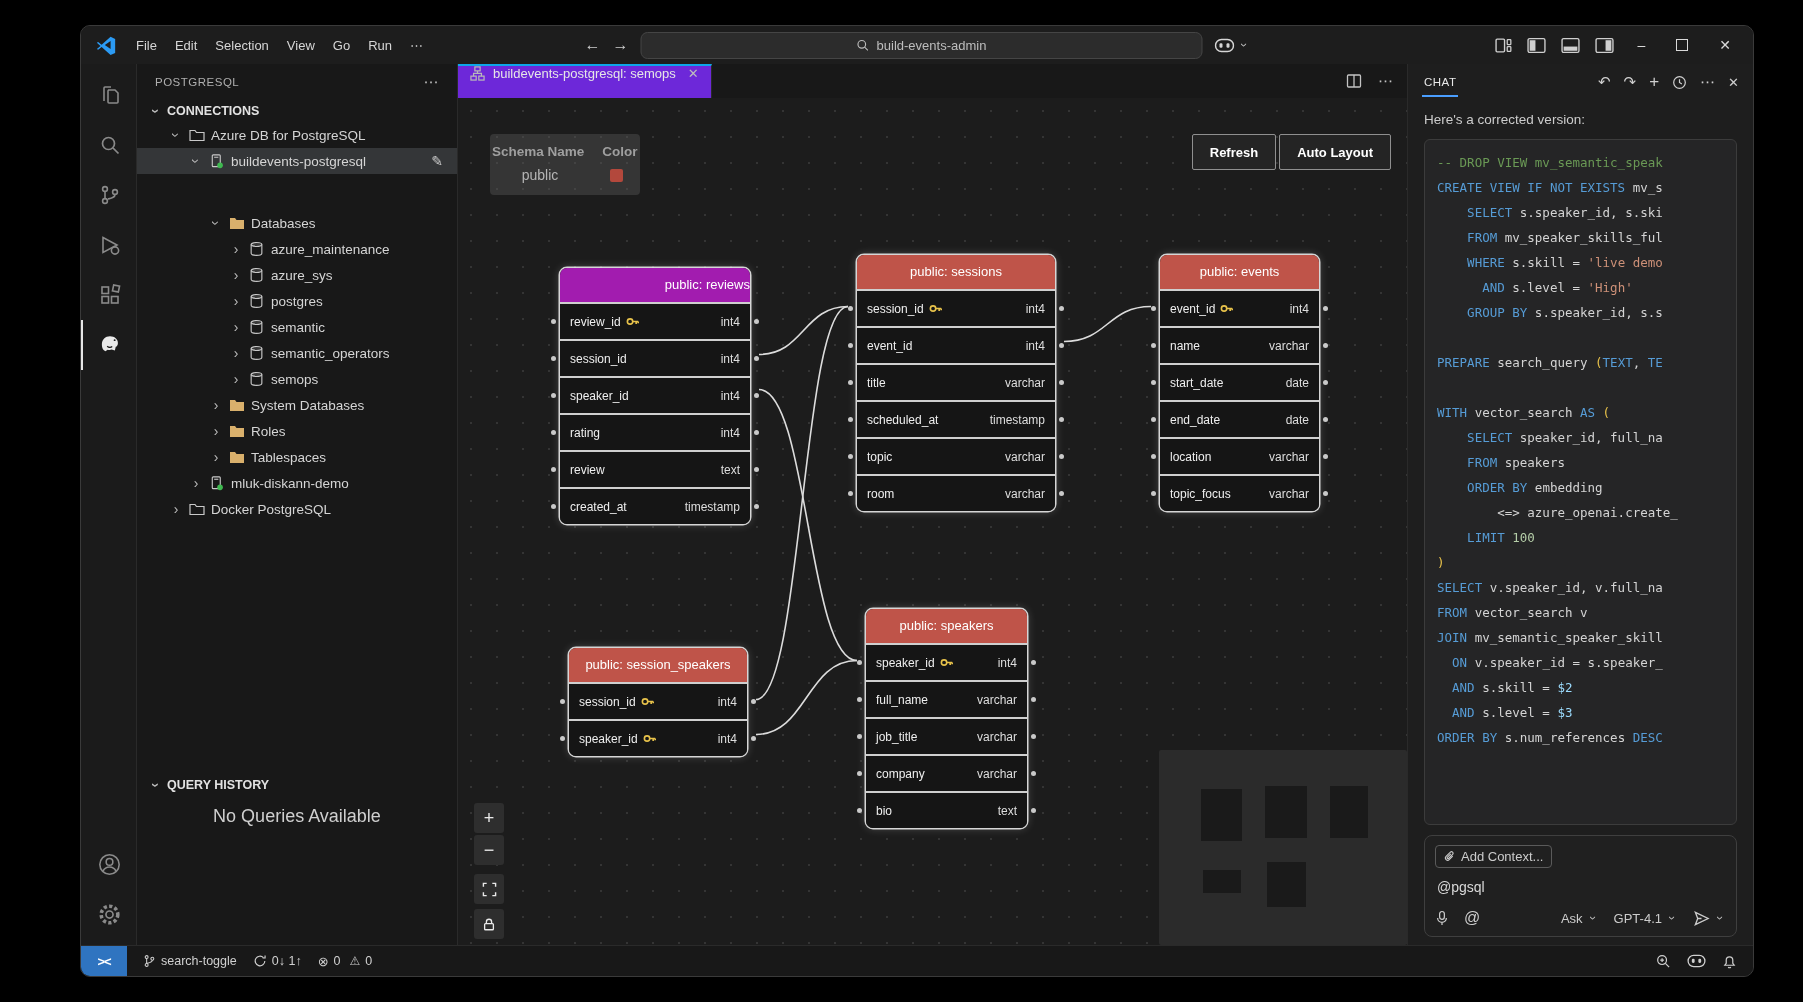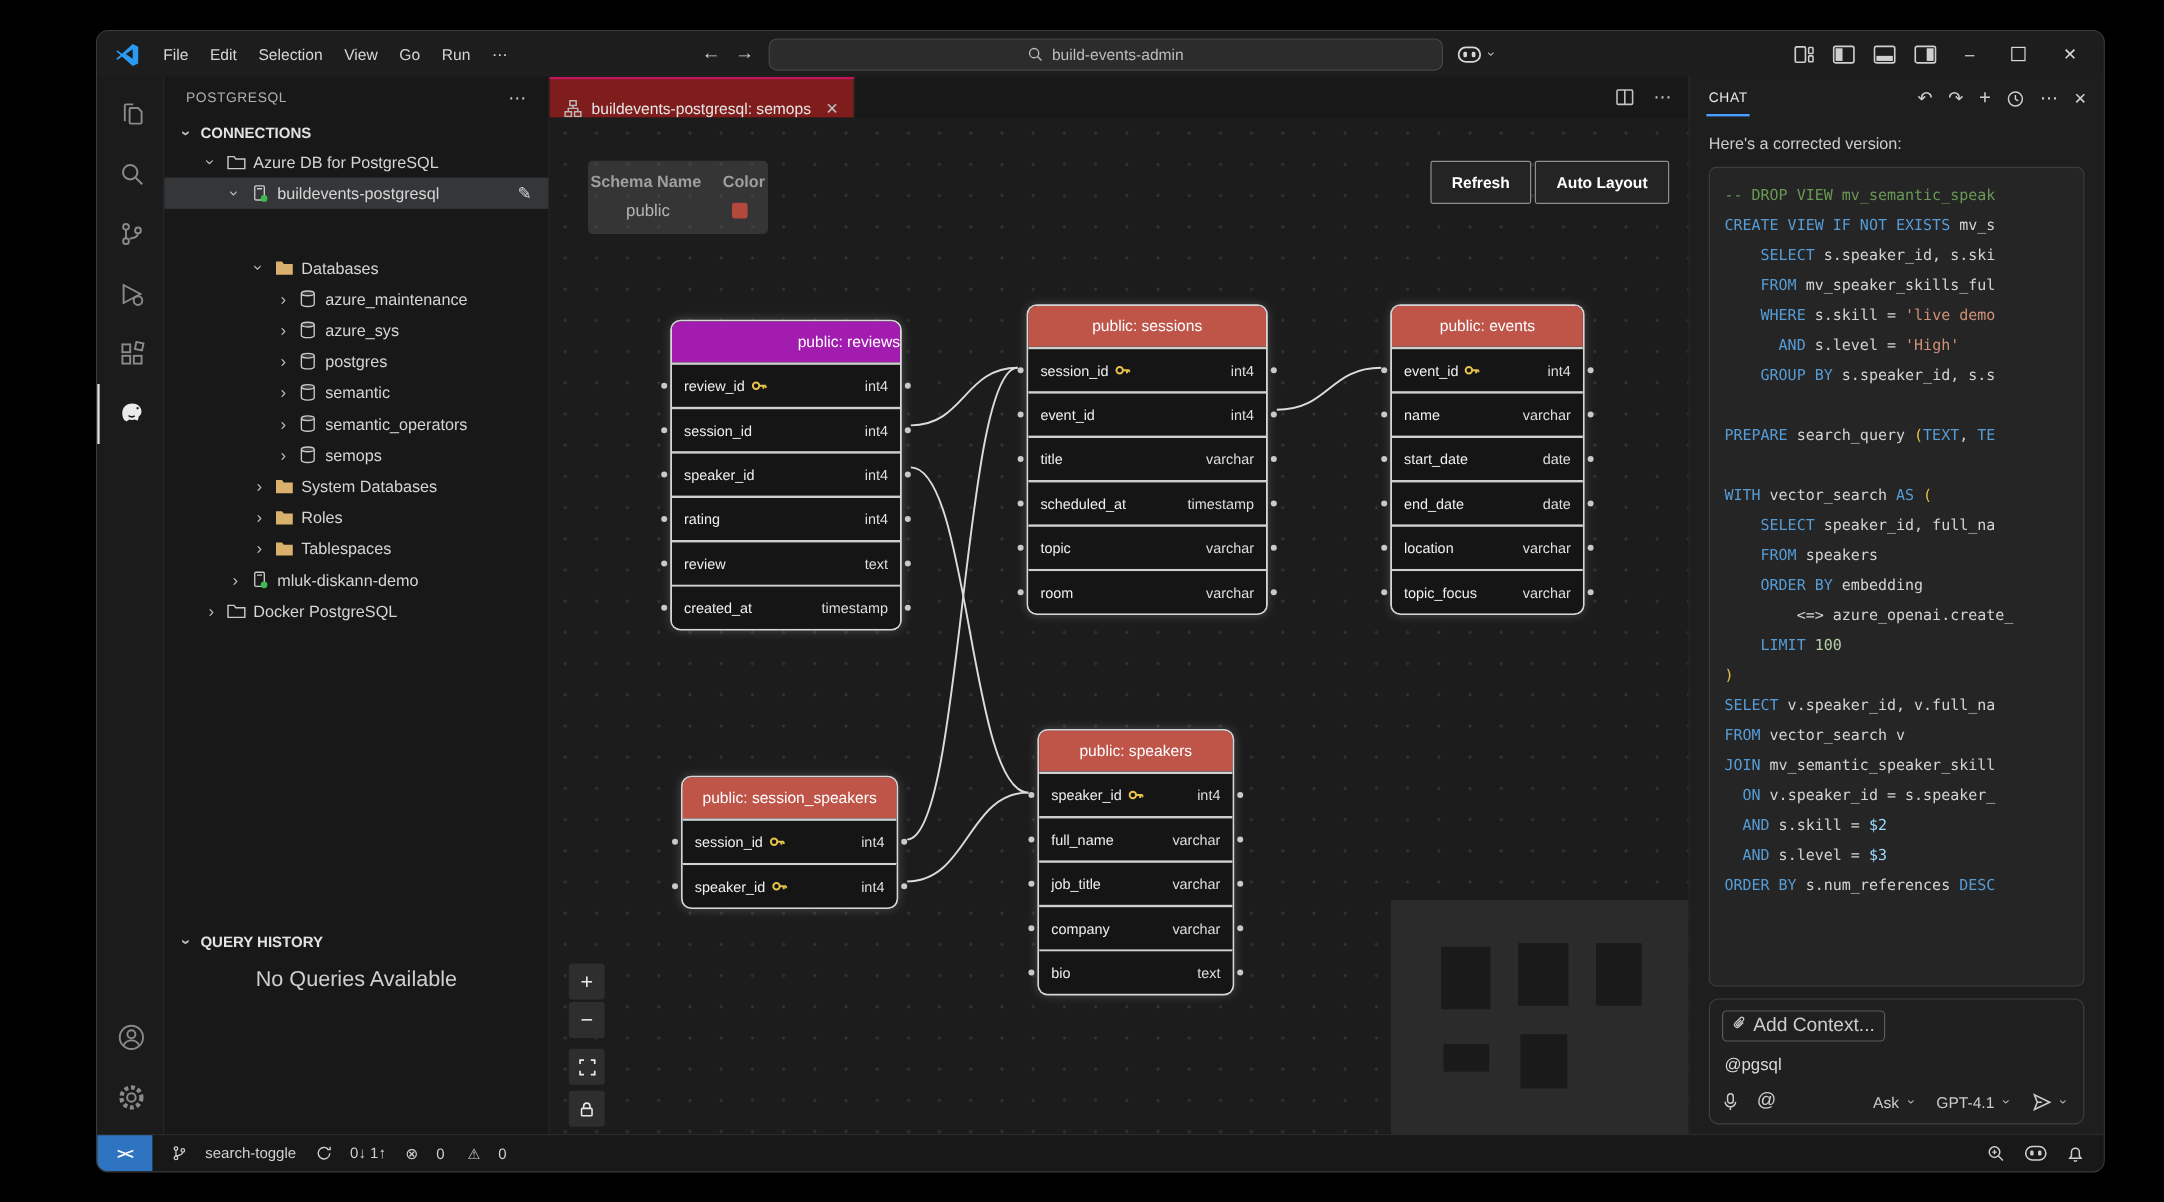--- a/index.html
+++ b/index.html
@@ -33,21 +33,21 @@
   .tree-row.selected{background:#343638;}
   .chev{display:inline-block;color:#bdbdbd;font-size:14px;width:12px;text-align:center;flex:0 0 auto;}
   .chev.down{transform:rotate(90deg);}
   .tree-ico{width:17px;height:17px;display:flex;align-items:center;justify-content:center;flex:0 0 auto;}
   .pencil{margin-left:auto;margin-right:14px;color:#cfcfcf;font-size:14px;}
   .qh{margin-top:auto;padding-bottom:118px;}
   .qh-empty{text-align:center;font-size:18px;color:#cfcfcf;padding:10px 0 0 0;}
   
   .editorgroup{flex:1;display:flex;flex-direction:column;min-width:0;background:#181818;}
   .tabbar{height:34px;display:flex;align-items:stretch;background:#181818;}
-  .tab{display:flex;align-items:flex-end;gap:8px;padding:0 12px;background:#7f1d1d;border-top:2px solid #be185d;
+  .tab{display:flex;align-items:flex-start;gap:8px;padding:0 12px;background:#6d28d9;border-top:2px solid #0ea5e9;
     border-right:1px solid #2a2a2a;color:#e6e6e6;font-size:13px;}
   .tab-close{color:#bdbdbd;font-size:13px;margin-left:4px;}
   .tabbar-right{margin-left:auto;display:flex;align-items:center;gap:16px;color:#c4c4c4;padding-right:14px;font-size:15px;}
   .canvas{flex:1;position:relative;background-color:#1c1c1c;overflow:hidden;
     background-image:radial-gradient(#343434 1.1px,transparent 1.5px);background-size:26px 26px;}
   .legend{position:absolute;left:32px;top:36px;background:rgba(88,88,88,.42);border-radius:4px;padding:10px 2px 12px;z-index:3;}
   .legend-head{display:flex;gap:18px;font-size:13.5px;font-weight:700;color:#9f9f9f;}
   .legend-row{display:flex;align-items:center;margin-top:8px;font-size:14px;color:#b5b5b5;}
   .legend-row .nm{width:96px;text-align:center;}
   .swatch{width:13px;height:13px;border-radius:2px;margin-left:22px;}
@@ -78,33 +78,33 @@
   .chat-head{height:36px;display:flex;align-items:center;padding:0 14px;flex:0 0 auto;}
   .chat-title{font-size:11.5px;color:#e8e8e8;letter-spacing:.5px;border-bottom:2px solid #4a9eff;padding:9px 2px 7px;}
   .chat-icons{margin-left:auto;display:flex;align-items:center;gap:13px;color:#cfcfcf;font-size:15px;}
   .chat-body{flex:1;display:flex;flex-direction:column;padding:4px 16px 8px;min-height:0;}
   .chat-intro{color:#cccccc;font-size:13.5px;margin:8px 0 12px;}
   .code-block{flex:1;background:#252526;border:1px solid #3c3c3c;border-radius:6px;padding:10px 12px;
     font-family:"DejaVu Sans Mono",monospace;font-size:12.5px;line-height:25px;white-space:pre;overflow:hidden;color:#d4d4d4;min-height:0;}
   .tk-com{color:#6a9955;} .tk-kw{color:#569cd6;} .tk-str{color:#ce9178;} .tk-num{color:#b5cea8;}
   .tk-var{color:#9cdcfe;} .tk-pun{color:#e8c24a;}
   .chat-input{margin-top:10px;background:#202020;border:1px solid #3f3f3f;border-radius:8px;padding:9px 10px;flex:0 0 auto;}
-  .ctx-chip{display:inline-flex;align-items:flex-start;gap:6px;border:1px solid #5a5a5a;border-radius:4px;
-    padding:3px 8px;font-size:16px;color:#cccccc;}
+  .ctx-chip{display:inline-flex;align-items:center;gap:6px;border:1px solid #5a5a5a;border-radius:4px;
+    padding:3px 8px;font-size:13px;color:#cccccc;}
   .chat-msg{color:#d9d9d9;font-size:14px;margin:11px 2px 14px;}
   .input-row{display:flex;align-items:center;gap:15px;color:#cccccc;font-size:13px;}
   .dd{display:flex;align-items:center;gap:4px;}
   .dd .chev{font-size:12px;}
   .spacer{flex:1;}
   
   .statusbar{height:30px;background:#181818;border-top:1px solid #2a2a2a;display:flex;align-items:center;
     font-size:12.5px;color:#d0d0d0;flex:0 0 auto;}
   .remote{width:46px;height:100%;background:#2f74c0;color:#fff;display:flex;align-items:center;justify-content:center;
     font-weight:700;letter-spacing:-1px;font-size:13px;}
-  .sb-item{display:flex;align-items:flex-end;gap:15px;padding:0 8px;}
+  .sb-item{display:flex;align-items:flex-start;gap:5px;padding:0 8px;}
   .sb-right{margin-left:auto;display:flex;align-items:center;gap:16px;padding-right:16px;color:#cfcfcf;}
   svg{display:block;}
 </style>
 </head>
 <body>
 
 <div class="window">
 
   <div class="titlebar">
     <svg class="vscode-logo" viewBox="0 0 24 24">

